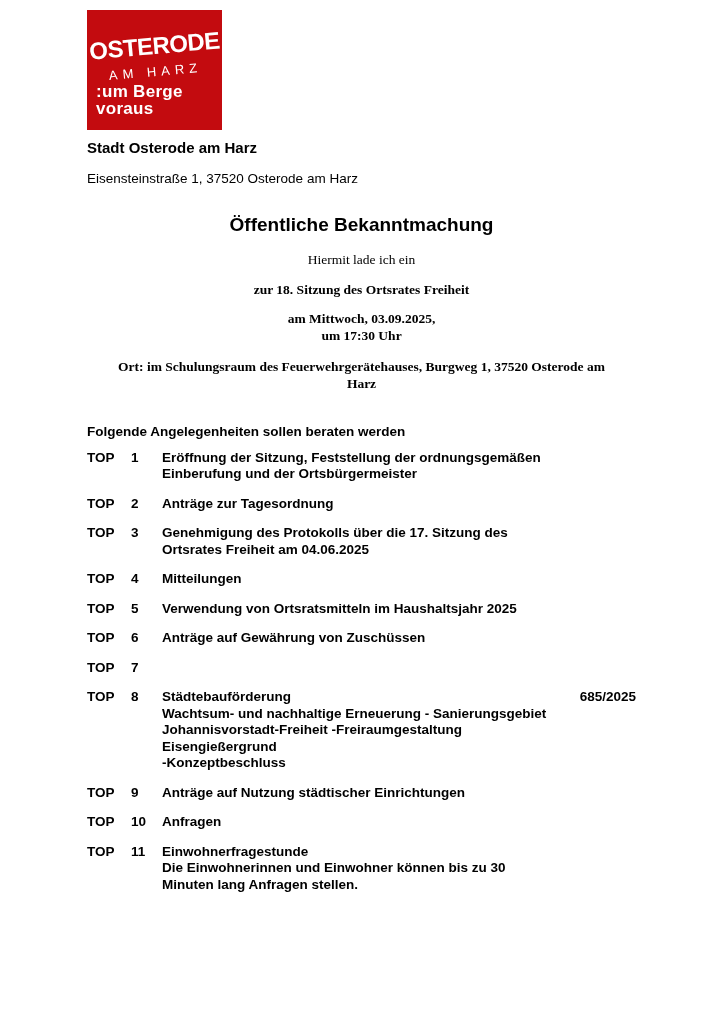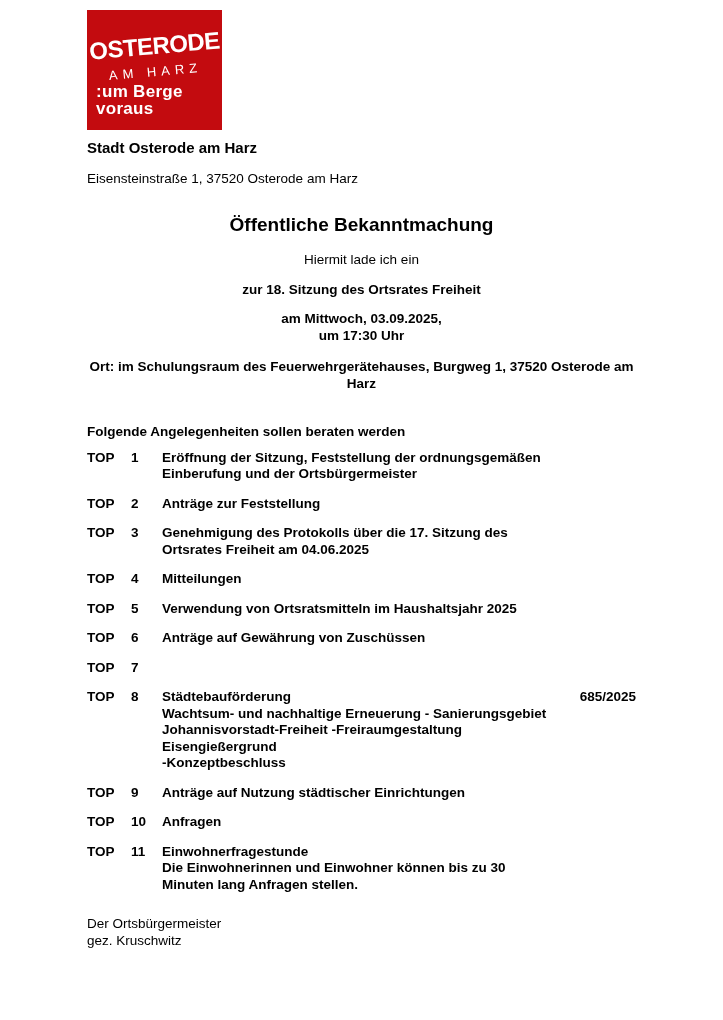--- a/index.html
+++ b/index.html
@@ -14,21 +14,21 @@
     box-sizing: border-box;
     padding: 10px 87px 0 87px;
     background: #ffffff;
     color: #000000;
     font-family: "Liberation Sans", sans-serif;
     font-size: 13.5px;
     line-height: 16.5px;
     overflow: hidden;
   }
   .pre { white-space: pre-line; }
-  .center { text-align: center; }
+  .center { text-align: center; font-family: Liberation Serif, serif; }
   .bold { font-weight: bold; }
 
   
   .logo {
     position: relative;
     width: 135px;
     height: 120px;
     background: #c30b0f;
   }
   .logo-wordmark {
@@ -136,21 +136,21 @@
     <span class="top-prefix">TOP</span>
     <span class="top-number">1</span>
     <span class="top-text pre">Eröffnung der Sitzung, Feststellung der ordnungsgemäßen
 Einberufung und der Ortsbürgermeister</span>
     <span class="top-ref"></span>
   </div>
 
   <div class="agenda-row">
     <span class="top-prefix">TOP</span>
     <span class="top-number">2</span>
-    <span class="top-text pre">Anträge zur Feststellung</span>
+    <span class="top-text pre">Anträge zur Tagesordnung</span>
     <span class="top-ref"></span>
   </div>
 
   <div class="agenda-row">
     <span class="top-prefix">TOP</span>
     <span class="top-number">3</span>
     <span class="top-text pre">Genehmigung des Protokolls über die 17. Sitzung des
 Ortsrates Freiheit am 04.06.2025</span>
     <span class="top-ref"></span>
   </div>
@@ -210,16 +210,14 @@
   <div class="agenda-row">
     <span class="top-prefix">TOP</span>
     <span class="top-number">11</span>
     <span class="top-text pre">Einwohnerfragestunde
 Die Einwohnerinnen und Einwohner können bis zu 30
 Minuten lang Anfragen stellen.</span>
     <span class="top-ref"></span>
   </div>
 </div>
 
-  <div class="footer pre">Der Ortsbürgermeister
-gez. Kruschwitz</div>
 
 </div>
 
 </body></html>

